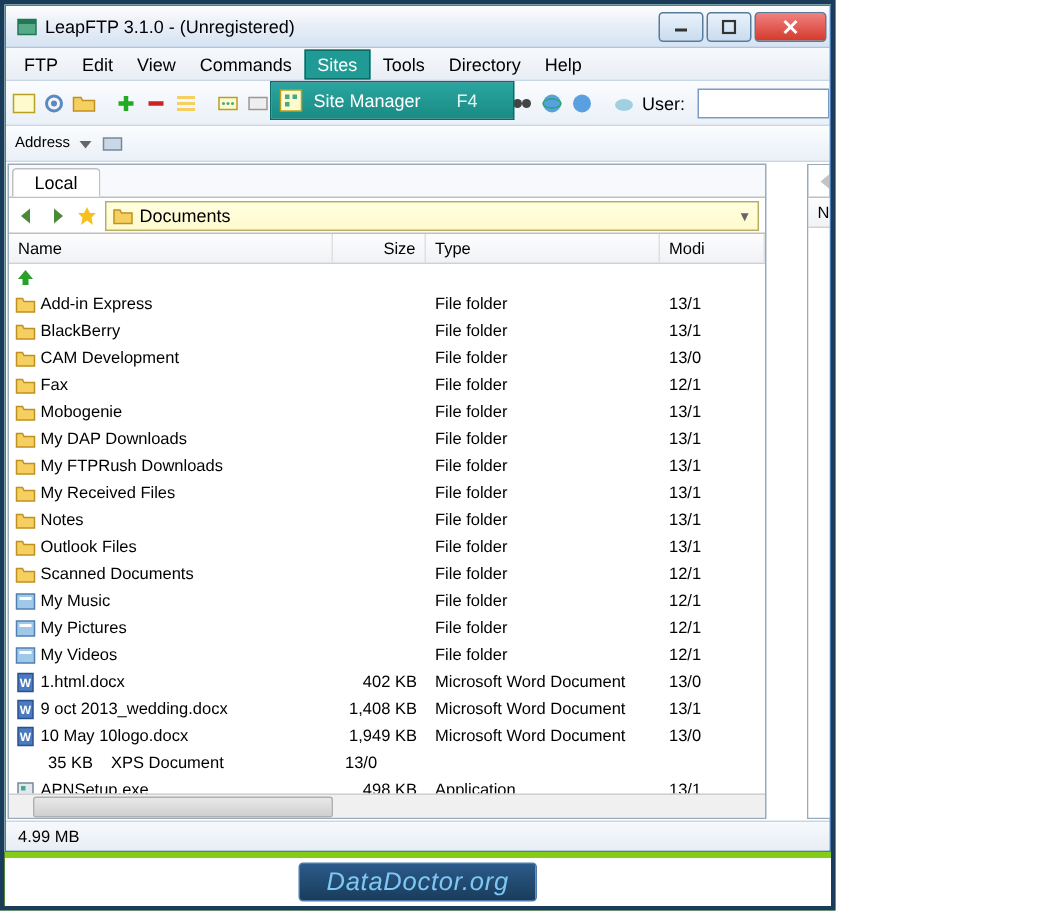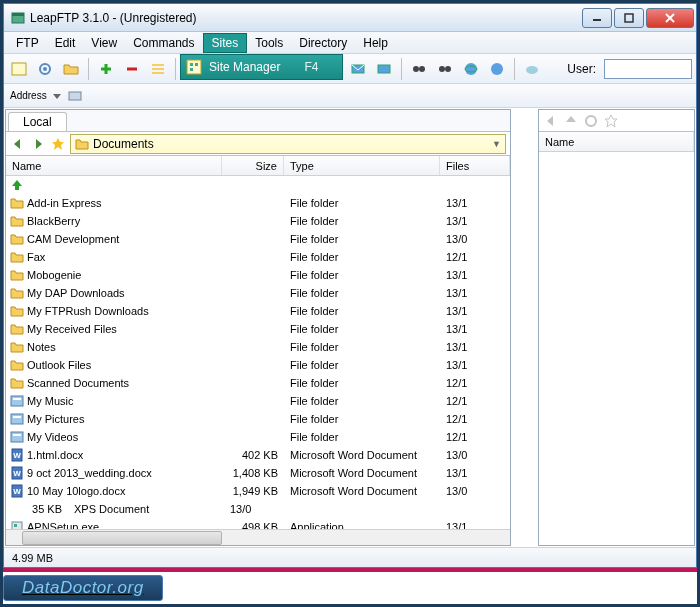--- a/index.html
+++ b/index.html
@@ -1,18 +1,18 @@
 <!DOCTYPE html>
 <html><head>
 <meta charset="utf-8">
 <style>
 * { box-sizing: border-box; margin: 0; padding: 0; font-family: 'Segoe UI', Tahoma, sans-serif; }
 body { background: #fff; width: 700px; height: 607px; overflow: hidden; position: relative; }
 
-.outer-frame { border: 3px solid #1a3c5a; width: 700px; height: 607px; position: relative; background: #be185d; }
+.outer-frame { border: 3px solid #1a3c5a; width: 557px; height: 607px; position: relative; background: #84cc16; }
 
 .window { position: absolute; top: 0; left: 0; right: 0; bottom: 36px; border: 1px solid #4a7ab0; background: #fff; overflow: hidden; }
 
 .titlebar { height: 28px; background: linear-gradient(to bottom, #fdfdfe, #e8eef7, #d5e3f3); border-bottom: 1px solid #b0c4de; display: flex; align-items: center; padding: 0 2px; }
 .titlebar .app-icon { width: 16px; height: 16px; margin: 0 4px; }
 .titlebar .title { font-size: 12px; flex: 1; }
 .win-btns { display: flex; gap: 2px; margin-left: auto; }
 .win-btn { width: 30px; height: 20px; border: 1px solid #5a7a9a; border-radius: 3px; display: flex; align-items: center; justify-content: center; font-size: 10px; }
 .win-min { background: linear-gradient(#eaf2fb,#c9dcef); }
 .win-max { background: linear-gradient(#eaf2fb,#c9dcef); }
@@ -66,21 +66,21 @@
 .hscroll { height: 16px; background: #f0f0f0; border-top: 1px solid #d0d0d0; position: relative; }
 .hscroll-thumb { position: absolute; left: 16px; top: 1px; width: 200px; height: 14px; background: linear-gradient(#e8e8e8,#d0d0d0); border: 1px solid #b0b0b0; border-radius: 2px; }
 
 .right-tools { height: 22px; display: flex; align-items: center; padding: 2px 4px; gap: 4px; border-bottom: 1px solid #c0c0c0; }
 .right-tools .ricn { width: 16px; height: 16px; opacity: 0.5; }
 
 .statusbar { height: 20px; background: linear-gradient(#f7f9fc,#e8eef5); border-top: 1px solid #c9d6e6; display: flex; align-items: center; font-size: 11px; }
 .status-left { padding: 0 8px; flex: 0 0 380px; }
 .status-mid { padding: 0 8px; }
 
-.footer { position: absolute; bottom: 0; left: 0; right: 0; height: 32px; display: flex; align-items: center; justify-content: flex-start; background: #fff; text-decoration: underline; }
+.footer { position: absolute; bottom: 0; left: 0; right: 0; height: 32px; display: flex; align-items: center; justify-content: center; background: #fff; }
 .footer-badge { background: linear-gradient(#2c5a8a,#1a3c5a); color: #7ec8f5; font-family: 'Arial Black', sans-serif; font-size: 17px; padding: 2px 18px; border-radius: 3px; border: 1px solid #4a7ab0; font-style: italic; letter-spacing: 0.5px; }
 
 
 .filelist::-webkit-scrollbar { width: 16px; }
 .filelist::-webkit-scrollbar-track { background: #f0f0f0; }
 .filelist::-webkit-scrollbar-thumb { background: linear-gradient(#e8e8e8,#d0d0d0); border: 1px solid #b0b0b0; border-radius: 2px; }
 
 svg { display: block; }
 </style>
 </head>
@@ -301,21 +301,21 @@
                 </svg>
               </span>
         <span style="margin-left:4px">Documents</span>
         <span class="dd">▼</span>
       </div>
     </div>
     <div class="list-header">
       <div class="col col-name">Name</div>
       <div class="col col-size">Size</div>
       <div class="col col-type">Type</div>
-      <div class="col col-mod">Files</div>
+      <div class="col col-mod">Modi</div>
     </div>
     <div class="filelist" id="filelist">
             <div class="row">
               <div class="cell-name">
                 <span class="ficon">
                   <svg width="14" height="14">
                     <polygon points="7,2 12,8 9,8 9,12 5,12 5,8 2,8" fill="#2aa02a"></polygon>
                   </svg>
                 </span>
                 <span><parent directory=""></parent></span>

